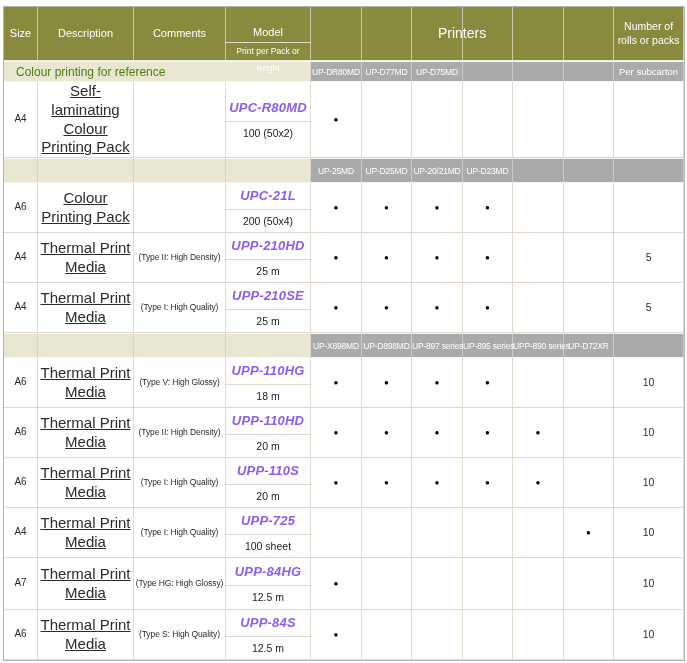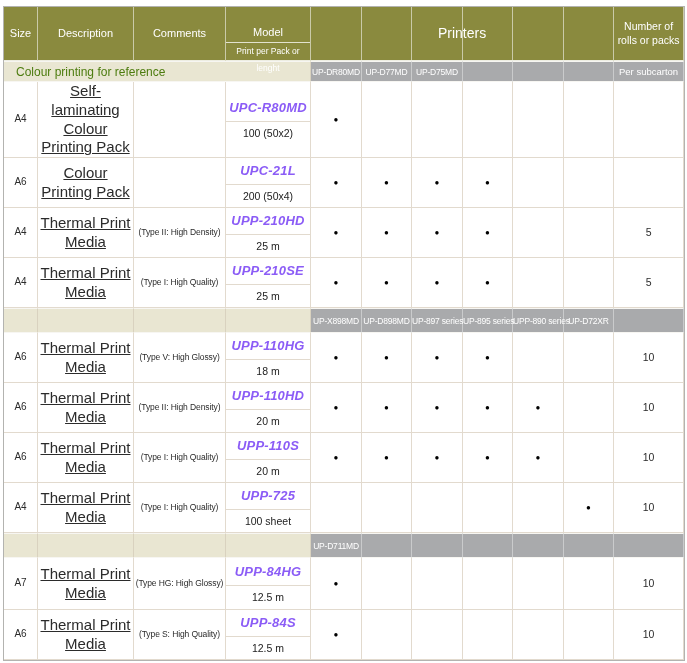--- a/index.html
+++ b/index.html
@@ -143,20 +143,33 @@
     </td>
     <td class="c dot">●</td>
     <td class="c dot"></td>
     <td class="c dot"></td>
     <td class="c dot"></td>
     <td class="c dot"></td>
     <td class="c dot"></td>
     <td class="c rolls"></td>
   </tr>
 
+  <tr class="r-sec">
+    <td class="beige"></td>
+    <td class="beige"></td>
+    <td class="beige"></td>
+    <td class="beige"></td>
+    <td class="g">UP-25MD</td>
+    <td class="g">UP-D25MD</td>
+    <td class="g">UP-20/21MD</td>
+    <td class="g">UP-D23MD</td>
+    <td class="g"></td>
+    <td class="g"></td>
+    <td class="g"></td>
+  </tr>
 
   <tr class="r-p50">
     <td class="c size">A6</td>
     <td class="c desc">Colour Printing Pack</td>
     <td class="c comm"></td>
     <td class="c model">
       <div class="mn">UPC-21L</div>
       <div class="mp">200 (50x4)</div>
     </td>
     <td class="c dot">●</td>
@@ -278,33 +291,20 @@
     </td>
     <td class="c dot"></td>
     <td class="c dot"></td>
     <td class="c dot"></td>
     <td class="c dot"></td>
     <td class="c dot"></td>
     <td class="c dot">●</td>
     <td class="c rolls">10</td>
   </tr>
 
-  <tr class="r-sec">
-    <td class="beige"></td>
-    <td class="beige"></td>
-    <td class="beige"></td>
-    <td class="beige"></td>
-    <td class="g">UP-D711MD</td>
-    <td class="g"></td>
-    <td class="g"></td>
-    <td class="g"></td>
-    <td class="g"></td>
-    <td class="g"></td>
-    <td class="g"></td>
-  </tr>
 
   <tr class="r-p52">
     <td class="c size">A7</td>
     <td class="c desc">Thermal Print Media</td>
     <td class="c comm">(Type HG: High Glossy)</td>
     <td class="c model">
       <div class="mn">UPP-84HG</div>
       <div class="mp">12.5 m</div>
     </td>
     <td class="c dot">●</td>

